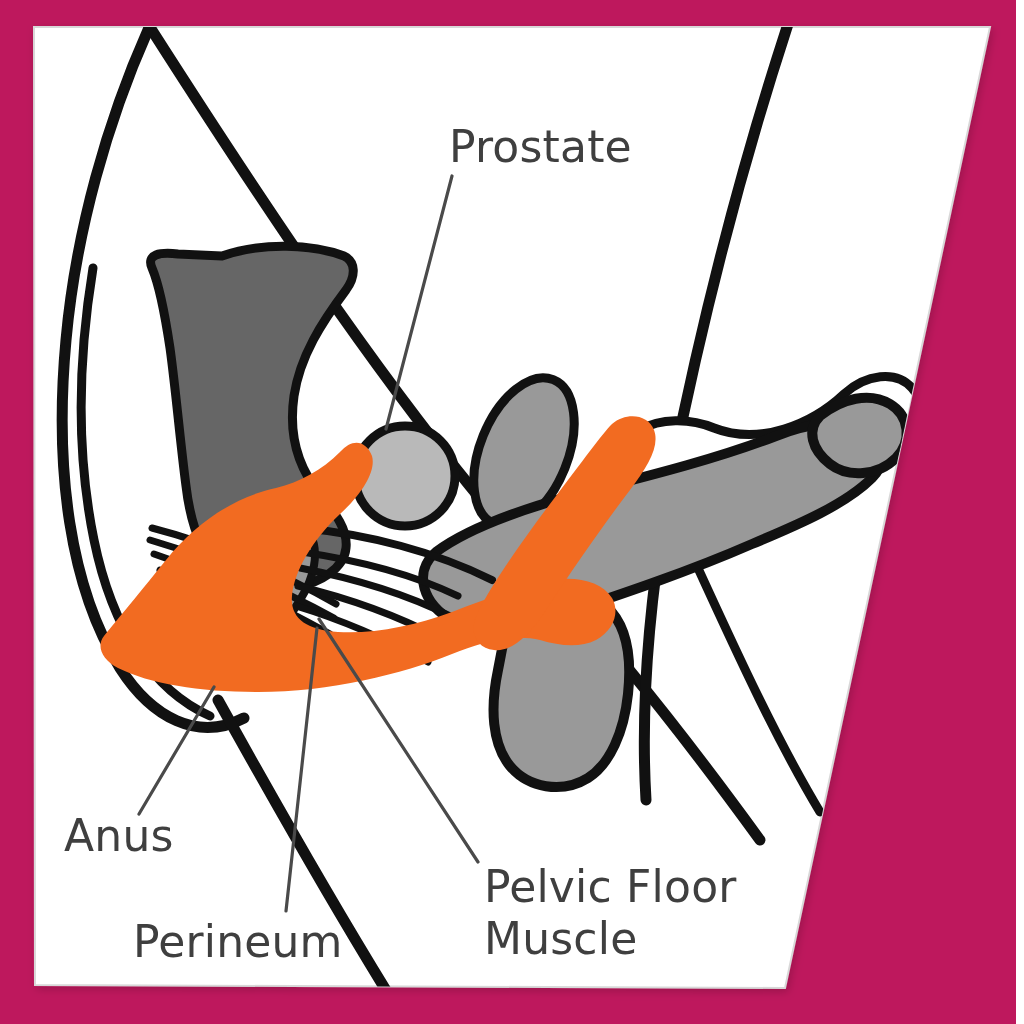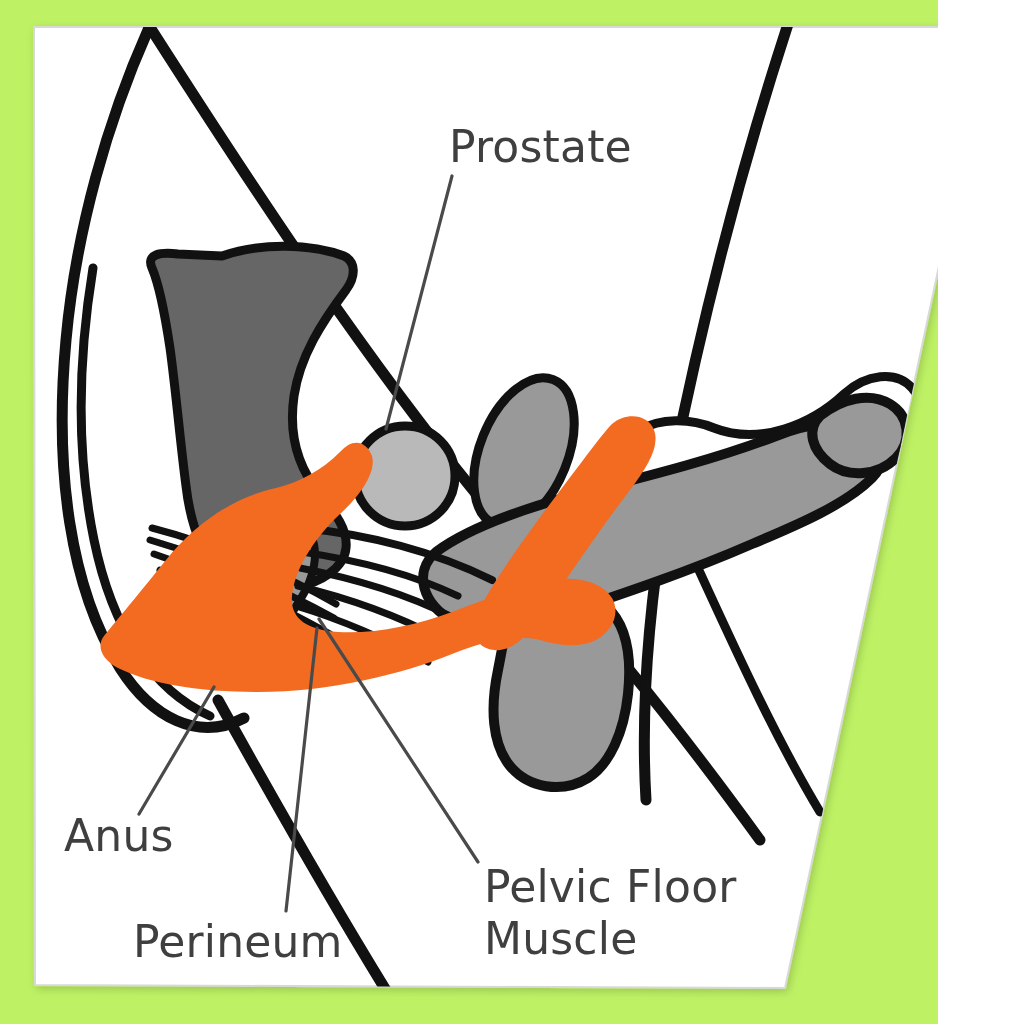--- a/index.html
+++ b/index.html
@@ -3,23 +3,23 @@
 <meta charset="utf-8">
 <title>Male Pelvic Anatomy Diagram</title>
 <style>
   html, body {
     margin: 0;
     padding: 0;
     background: #ffffff;
   }
   #page {
     position: relative;
-    width: 938px;
+    width: 1016px;
     height: 1024px;
-    background: #bef264;
+    background: #be185d;
     overflow: hidden;
     font-family: "DejaVu Sans", "Liberation Sans", sans-serif;
   }
   #diagram-svg {
     display: block;
     width: 1024px;
     height: 1024px;
   }
   .label-text {
     font-family: "DejaVu Sans", "Liberation Sans", sans-serif;

